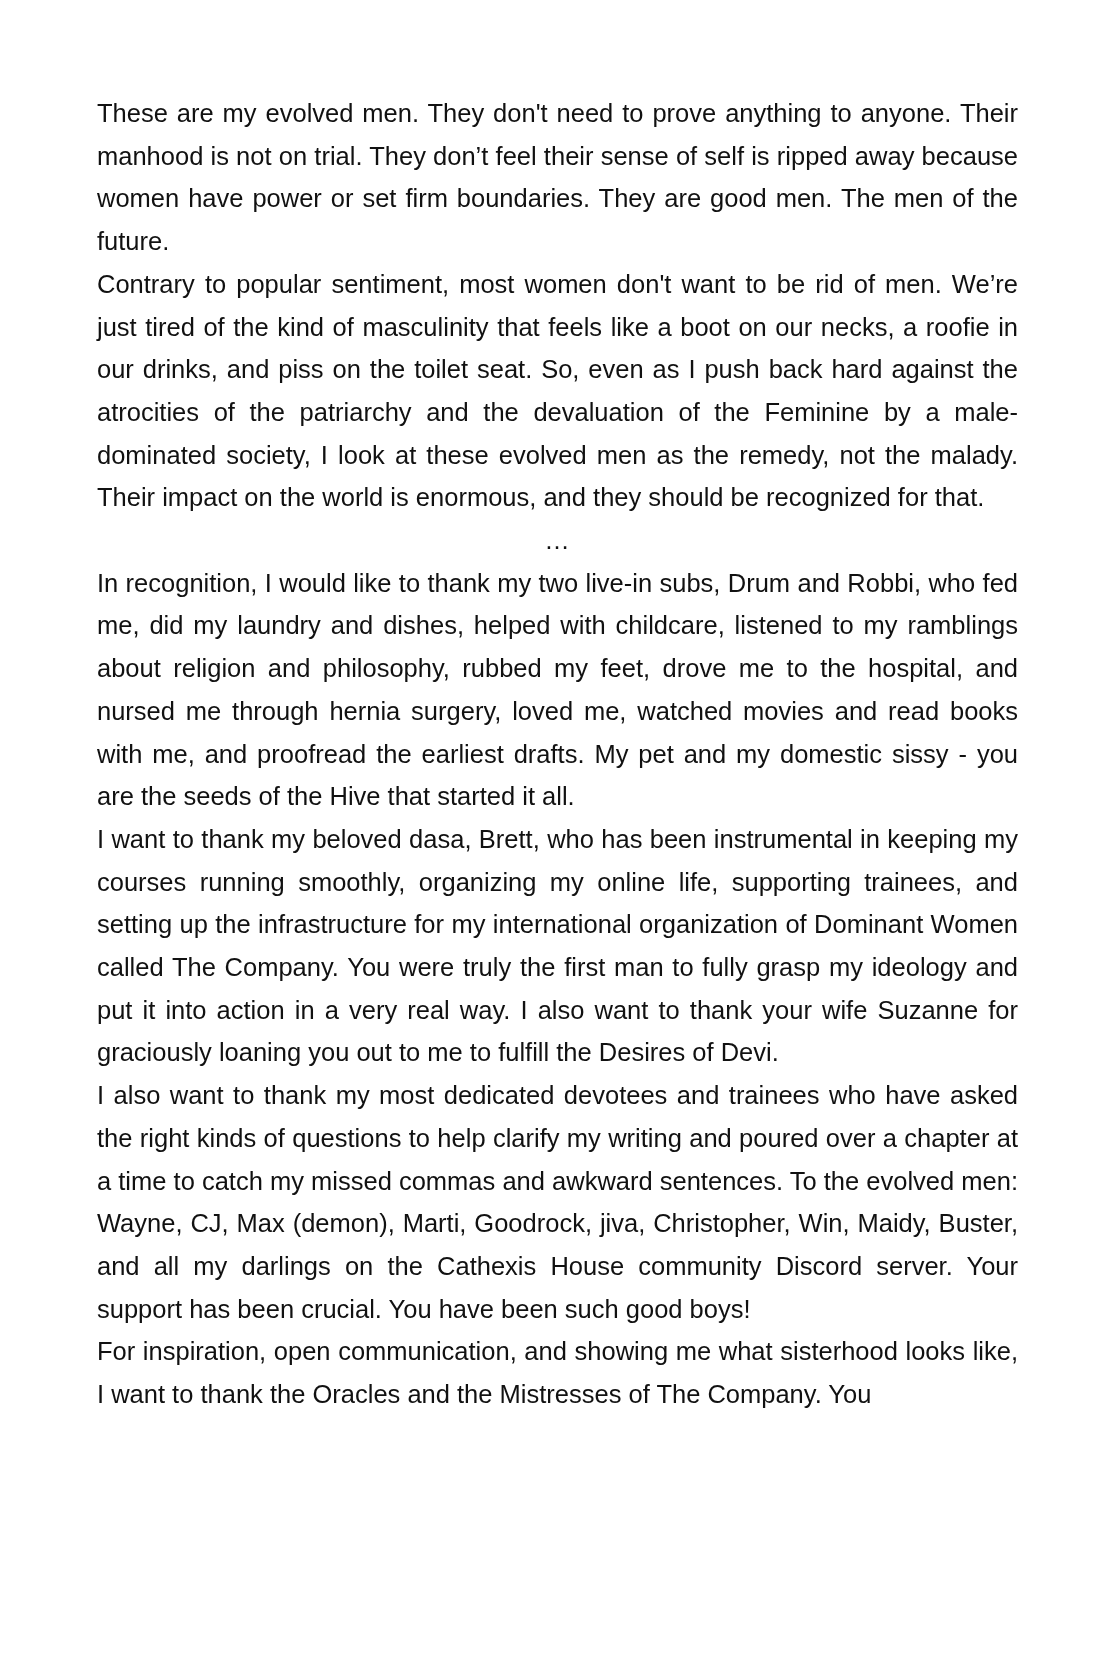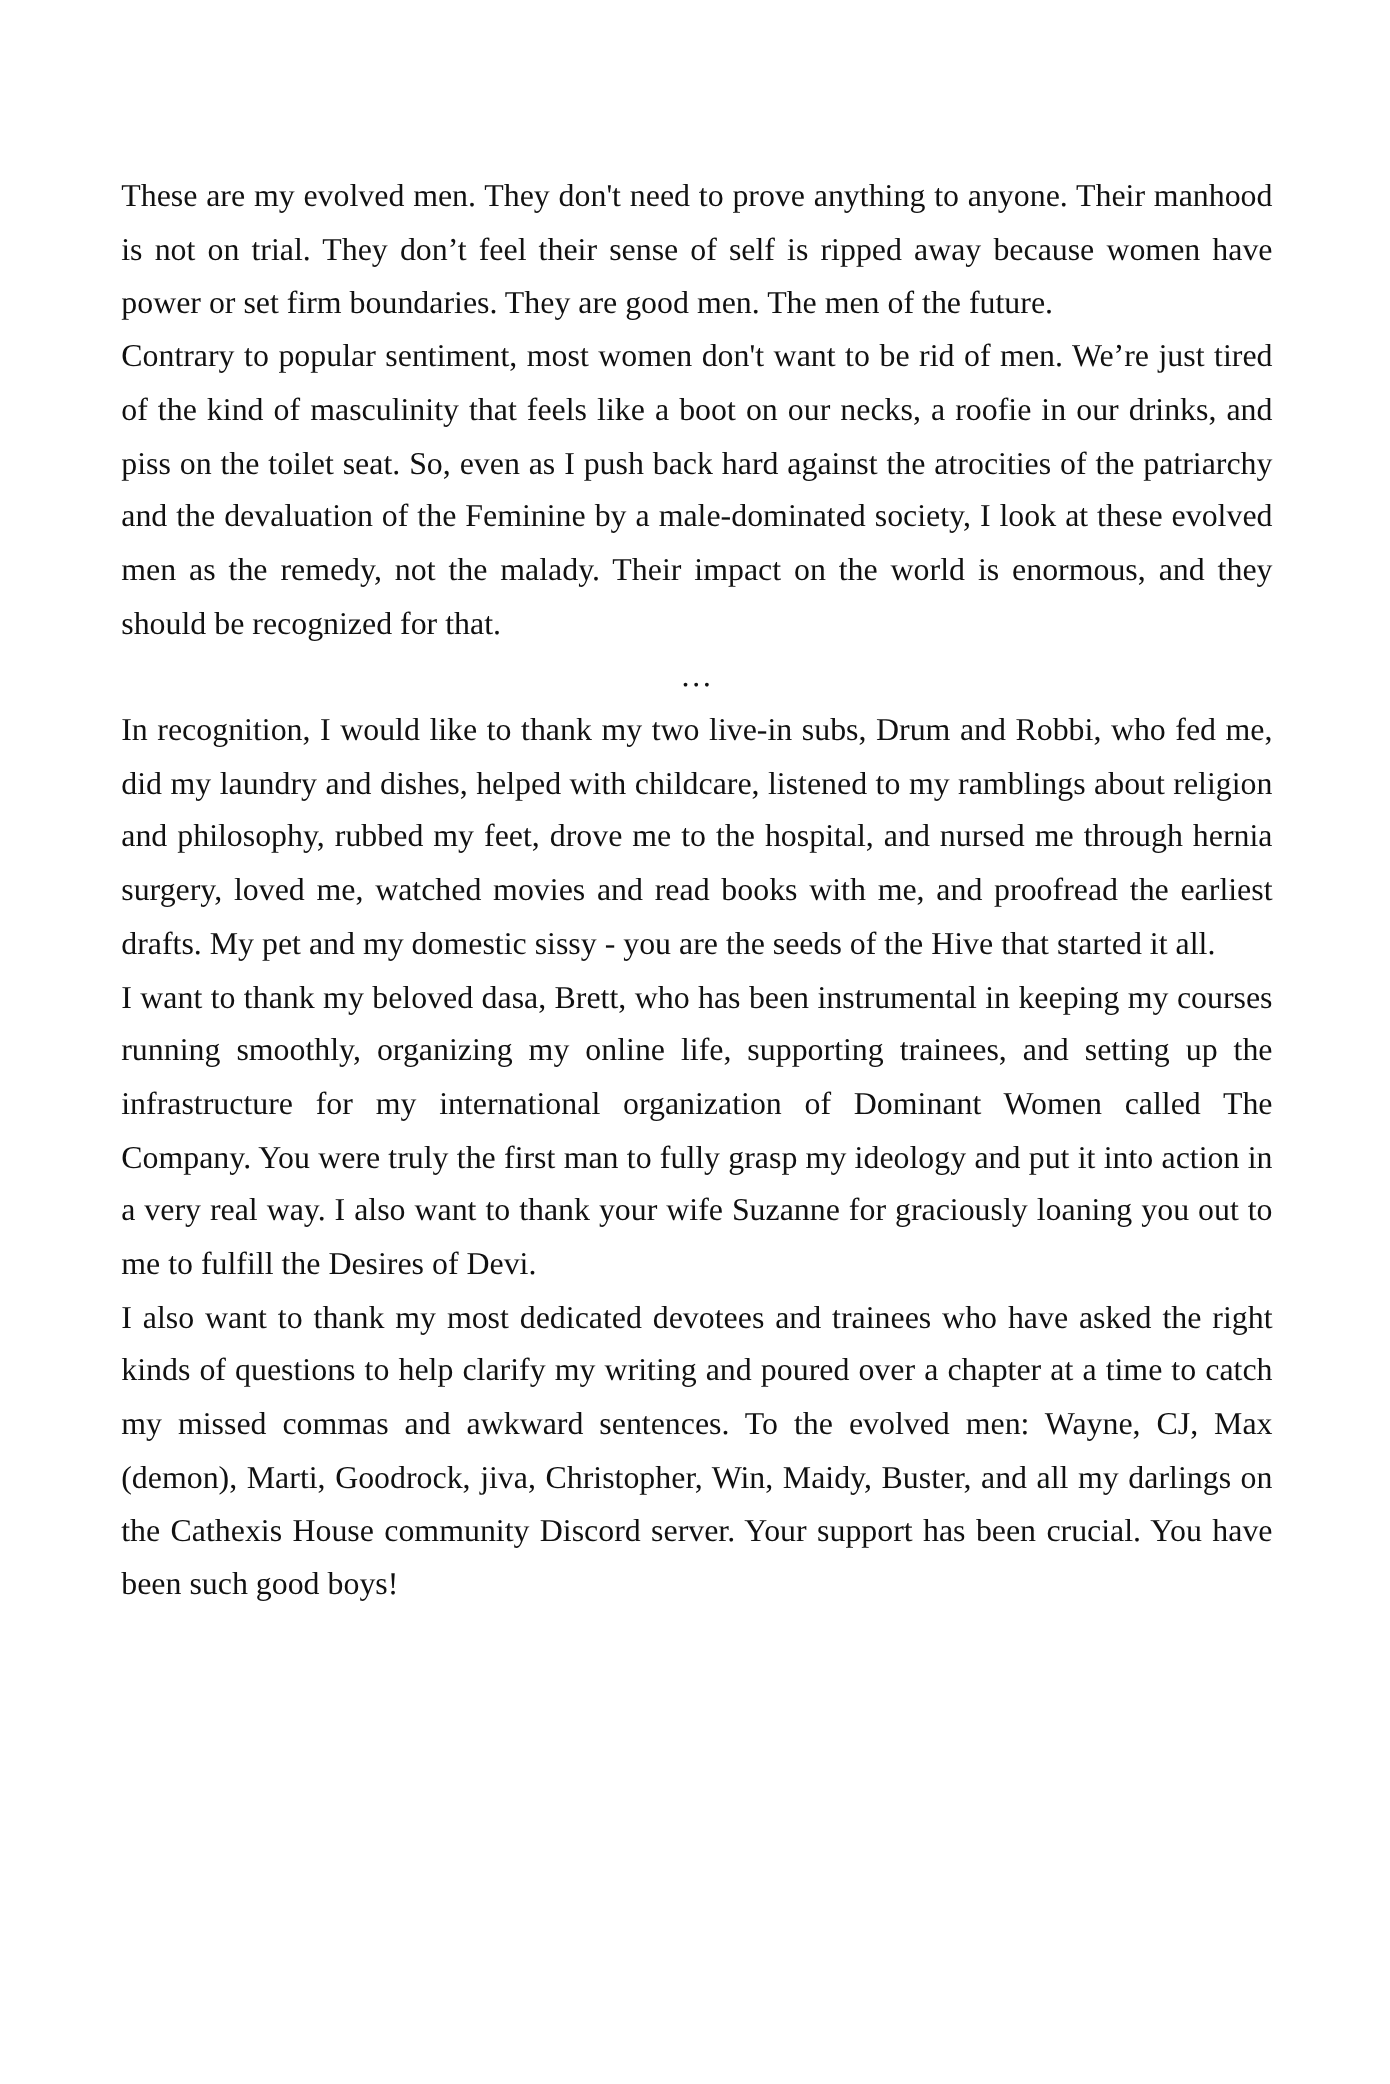--- a/index.html
+++ b/index.html
@@ -12,24 +12,23 @@
       height: 1667px;
       position: relative;
       overflow: hidden;
     }
     .page {
       position: absolute;
       left: 97px;
       top: 92px;
       width: 921px;
       color: #111111;
-      font-family: Liberation Serif, serif;
+      font-family: Liberation Sans, sans-serif;
       font-size: 25.5px;
       line-height: 42.7px;
-      margin-top: 44px;
     }
     .para {
       margin: 0;
       text-align: justify;
       text-align-last: left;
       hyphens: none;
     }
     .sep {
       margin: 0;
       text-align: center;
@@ -39,13 +38,14 @@
 </head>
 <body>
 
 <div class="page">
   <p class="para">These are my evolved men. They don't need to prove anything to anyone. Their manhood is not on trial. They don’t feel their sense of self is ripped away because women have power or set firm boundaries. They are good men. The men of the future.</p>
   <p class="para">Contrary to popular sentiment, most women don't want to be rid of men. We’re just tired of the kind of masculinity that feels like a boot on our necks, a roofie in our drinks, and piss on the toilet seat. So, even as I push back hard against the atrocities of the patriarchy and the devaluation of the Feminine by a male-dominated society, I look at these evolved men as the remedy, not the malady. Their impact on the world is enormous, and they should be recognized for that.</p>
   <p class="sep">…</p>
   <p class="para">In recognition, I would like to thank my two live-in subs, Drum and Robbi, who fed me, did my laundry and dishes, helped with childcare, listened to my ramblings about religion and philosophy, rubbed my feet, drove me to the hospital, and nursed me through hernia surgery, loved me, watched movies and read books with me, and proofread the earliest drafts. My pet and my domestic sissy - you are the seeds of the Hive that started it all.</p>
   <p class="para">I want to thank my beloved dasa, Brett, who has been instrumental in keeping my courses running smoothly, organizing my online life, supporting trainees, and setting up the infrastructure for my international organization of Dominant Women called The Company. You were truly the first man to fully grasp my ideology and put it into action in a very real way. I also want to thank your wife Suzanne for graciously loaning you out to me to fulfill the Desires of Devi.</p>
   <p class="para">I also want to thank my most dedicated devotees and trainees who have asked the right kinds of questions to help clarify my writing and poured over a chapter at a time to catch my missed commas and awkward sentences. To the evolved men: Wayne, CJ, Max (demon), Marti, Goodrock, jiva, Christopher, Win, Maidy, Buster, and all my darlings on the Cathexis House community Discord server. Your support has been crucial. You have been such good boys!</p>
+  <p class="para">For inspiration, open communication, and showing me what sisterhood looks like, I want to thank the Oracles and the Mistresses of The Company. You</p>
 </div>
 
 </body></html>

